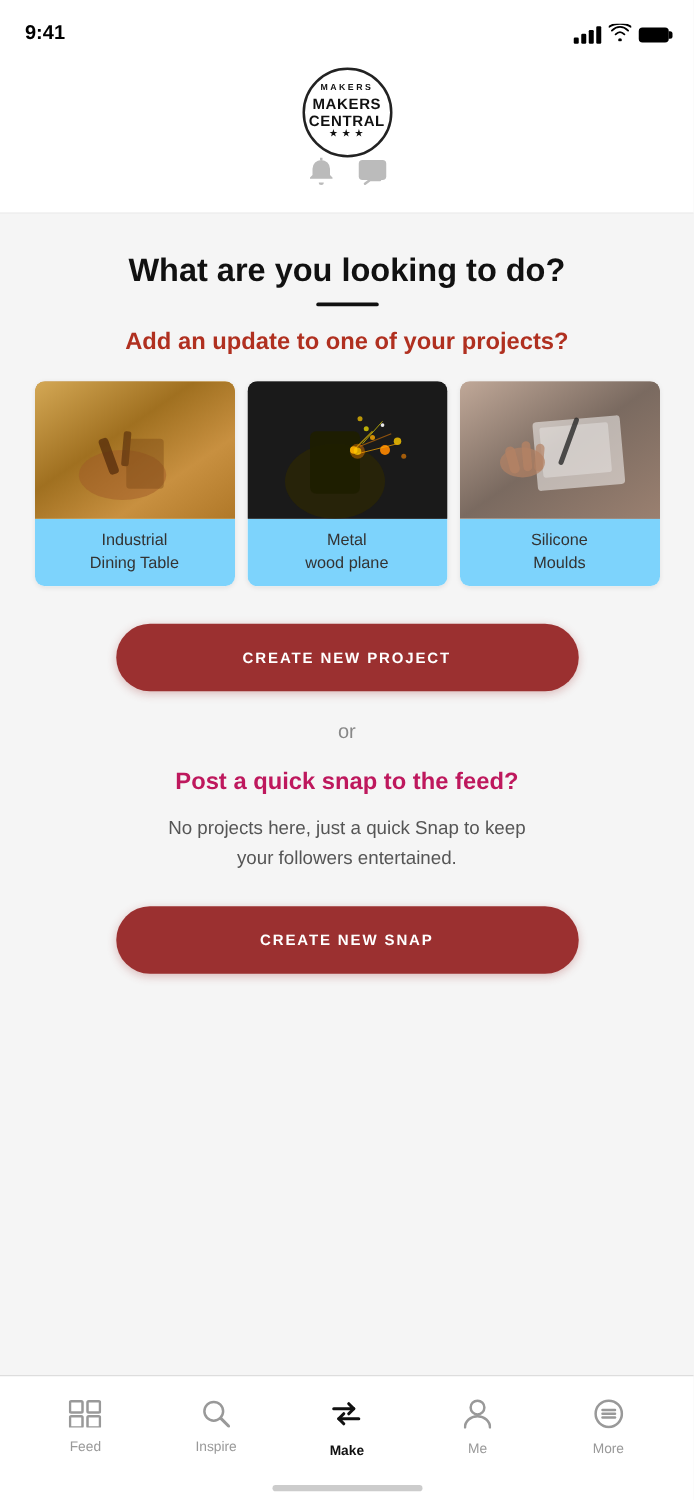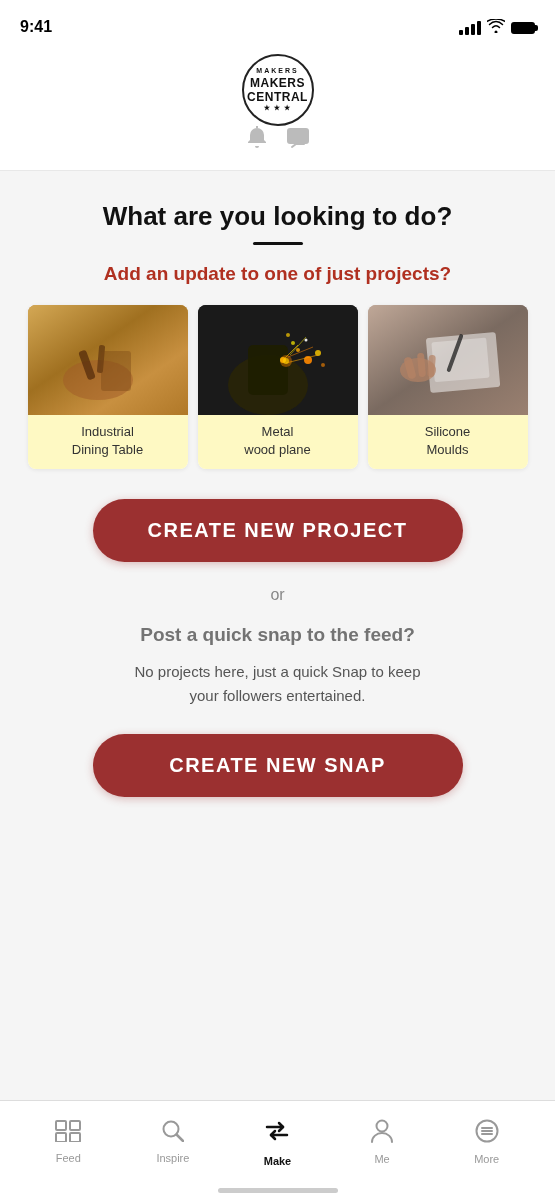--- a/index.html
+++ b/index.html
@@ -202,50 +202,50 @@
       border-radius: 3px;
       transform: rotate(15deg);
     }
     .project-card-label {
       padding: 8px 8px 10px;
       text-align: center;
       font-size: 13px;
       font-weight: 500;
       color: #333;
       line-height: 1.4;
-      background: #fef9c3;
+      background: #7dd3fc;
     }
 
     
     .btn-primary {
       background: #9b3030;
       color: #fff;
       border: none;
       border-radius: 40px;
       padding: 20px 0;
       width: 100%;
       max-width: 370px;
-      font-size: 20px;
+      font-size: 12px;
       font-weight: 800;
       letter-spacing: 1.5px;
       text-transform: uppercase;
       cursor: pointer;
       box-shadow: 0 2px 8px rgba(155,48,48,0.3);
     }
 
     .or-text {
       color: #888;
       font-size: 16px;
       margin: 24px 0 20px;
     }
 
     .snap-subtitle {
       font-size: 19px;
       font-weight: 600;
-      color: #737373;
+      color: #be185d;
       text-align: left;
       margin-bottom: 14px;
     }
 
     .snap-desc {
       font-size: 15px;
       color: #555;
       text-align: center;
       line-height: 1.6;
       max-width: 300px;
@@ -348,21 +348,21 @@
         <path d="M6 20l4-3h8" stroke="#bbb" stroke-width="2" stroke-linecap="round"></path>
       </svg>
     </span>
   </div>
 </div>
 
 <div class="main-content">
 
   <h1 class="page-title">What are you looking to do?</h1>
   <div class="divider-line"></div>
-  <p class="section-subtitle">Add an update to one of just projects?</p>
+  <p class="section-subtitle">Add an update to one of your projects?</p>
 
   <div class="project-cards">
     <div class="project-card">
       <div class="project-card-image img-wood">
         <svg class="spark-svg" viewBox="0 0 160 110" preserveAspectRatio="xMidYMid slice">
 
           <rect width="160" height="110" fill="#c8a060"></rect>
           <rect x="0" y="0" width="160" height="110" fill="url(#wood)"></rect>
           <defs>
             <linearGradient id="wood" x1="0" y1="0" x2="1" y2="1">

